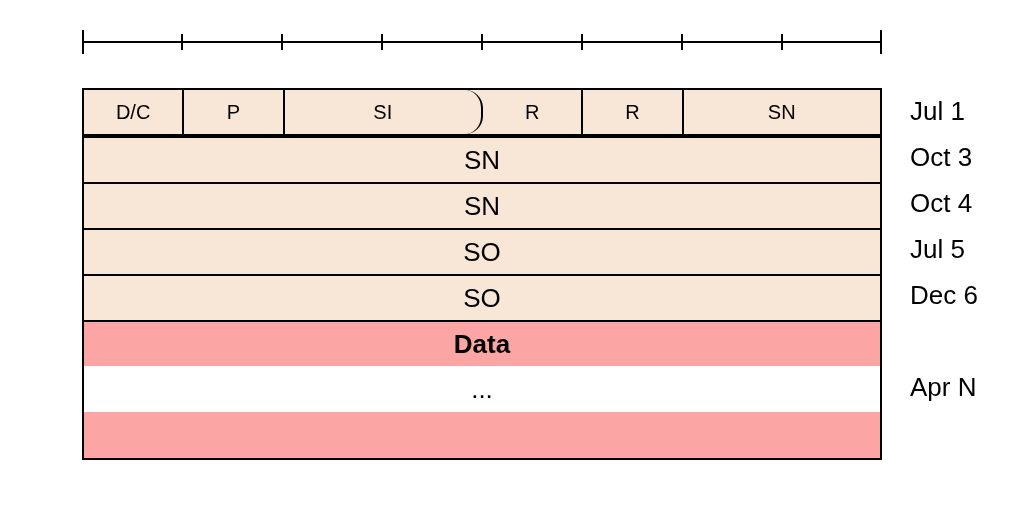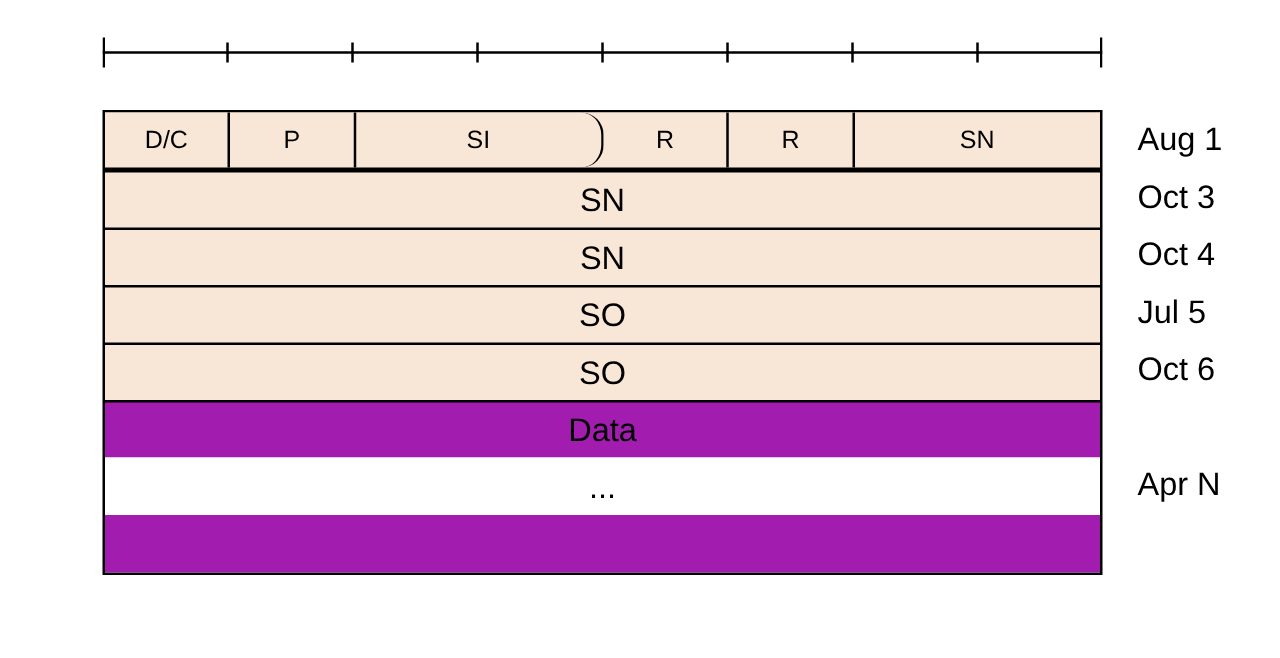--- a/index.html
+++ b/index.html
@@ -33,21 +33,21 @@
     border: 2px solid #000;
     border-bottom-width: 2px;
   }
   .row {
     display: flex;
     width: 100%;
     height: 46px;
     align-items: stretch;
   }
   .peach { background: #f8e6d6; }
-  .blue  { background: #a21caf; }
+  .blue  { background: #fca5a5; font-weight: bold; }
   .white { background: #ffffff; }
   .hdr-top { border-bottom: 2px solid #000; }
   .hdr-mid { border-top: 2px solid #000; }
   .cell {
     display: flex;
     align-items: center;
     justify-content: center;
     font-size: 20px;
     border-right: 2px solid #000;
     height: 100%;
@@ -127,22 +127,22 @@
     <div class="row white data-row">
       <div class="full">...</div>
     </div>
     <div class="row blue data-row">
       <div class="full"></div>
     </div>
 
   </div>
 
   <div class="labels">
-    <div class="lab">Aug 1</div>
+    <div class="lab">Jul 1</div>
     <div class="lab">Oct 3</div>
     <div class="lab">Oct 4</div>
     <div class="lab">Jul 5</div>
-    <div class="lab">Oct 6</div>
+    <div class="lab">Dec 6</div>
     <div class="lab"></div>
     <div class="lab">Apr N</div>
   </div>
 
 </div>
 
 </body></html>

